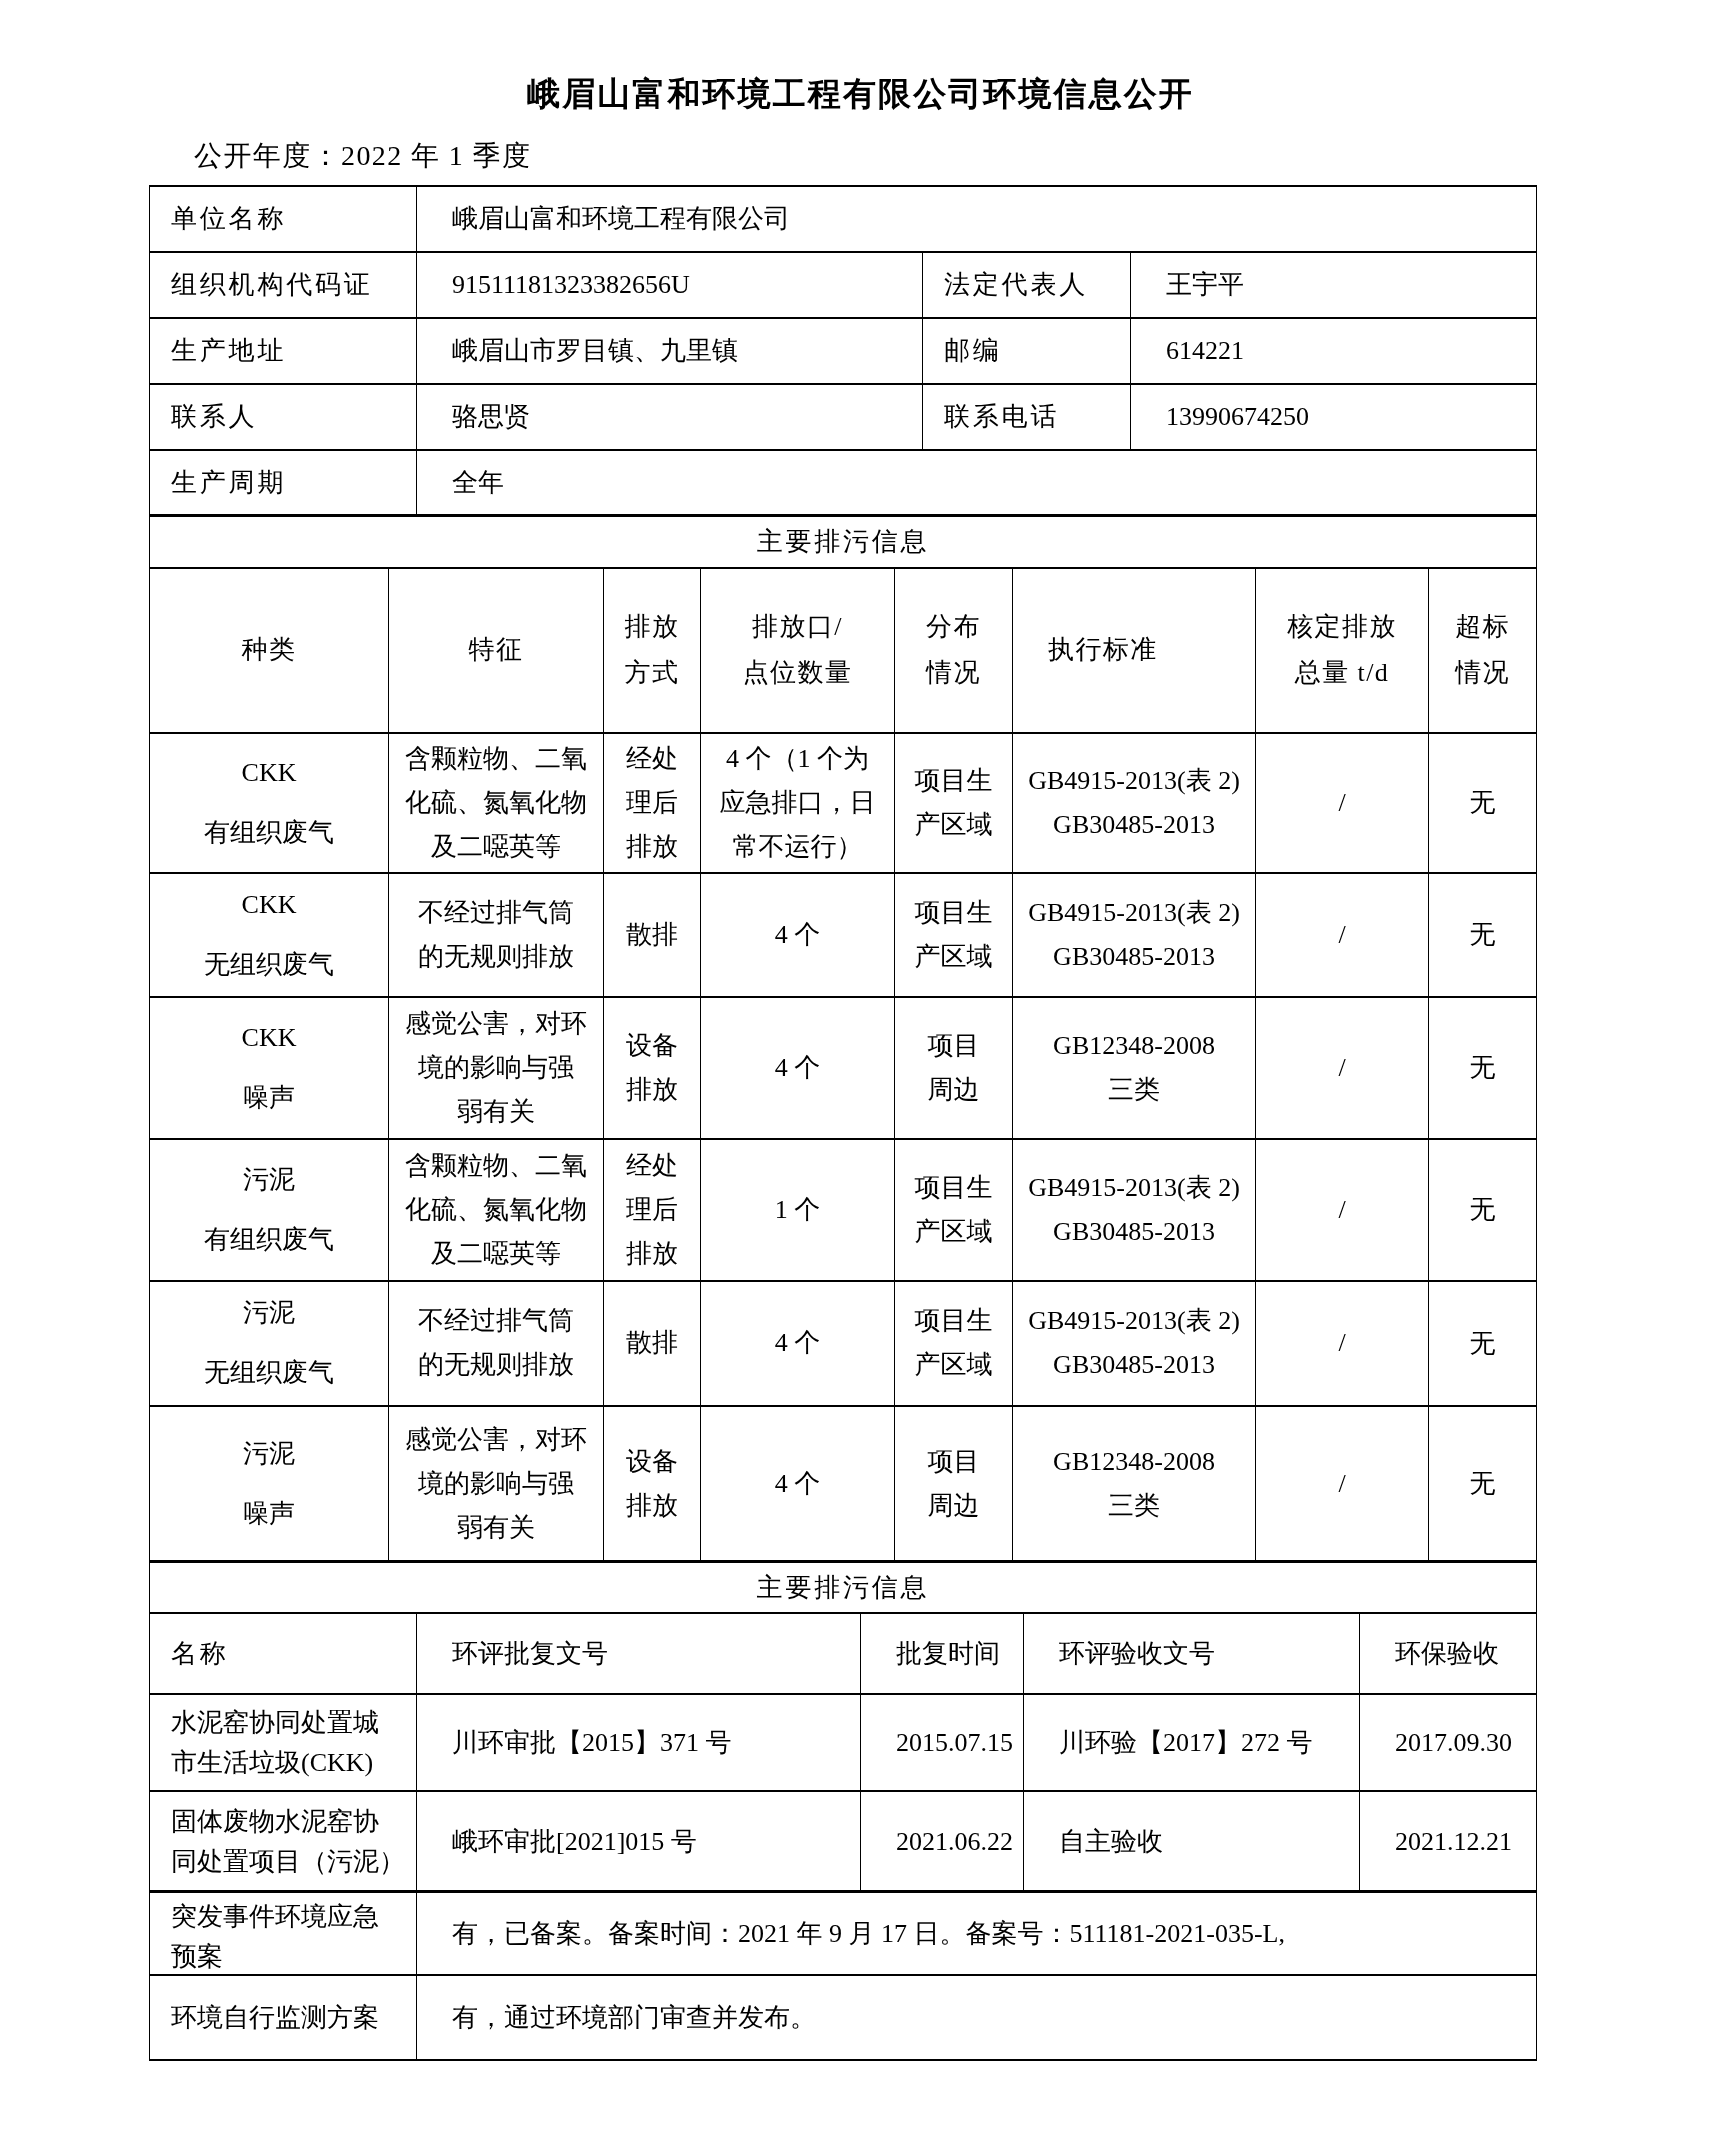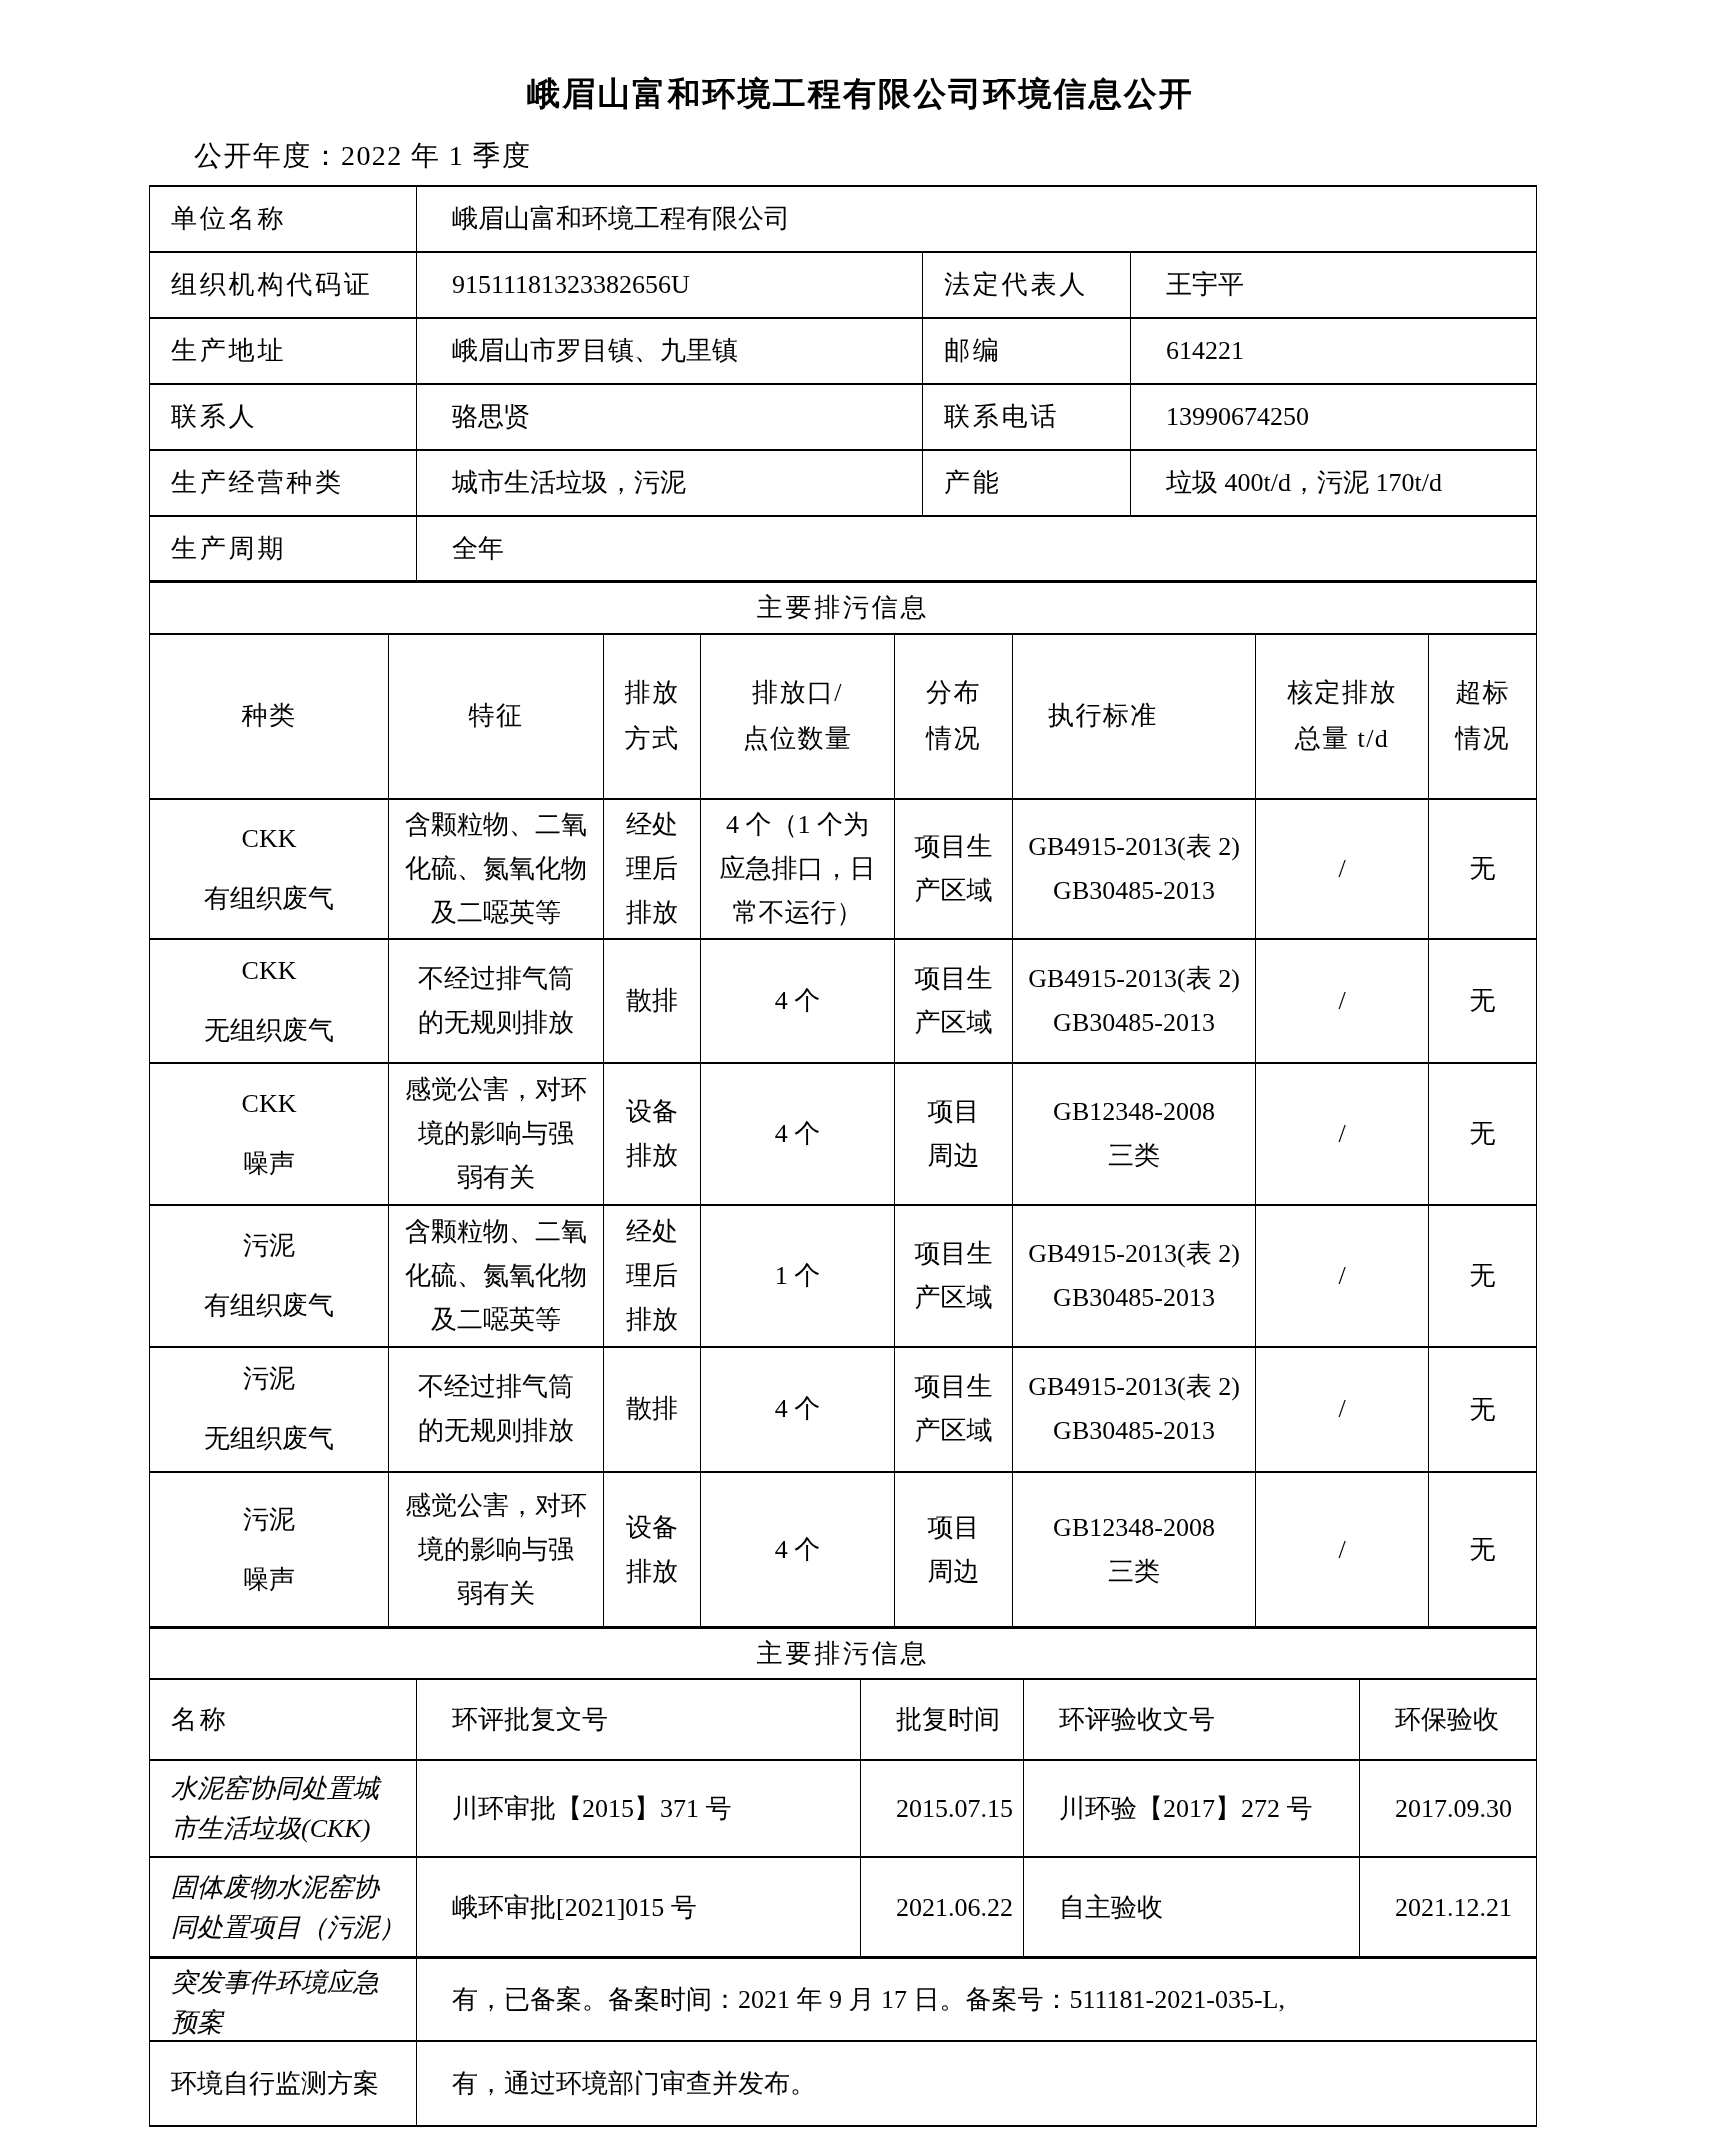--- a/index.html
+++ b/index.html
@@ -36,21 +36,21 @@
     font-size: 26px;
     vertical-align: middle;
     overflow: hidden;
     word-break: break-all;
   }
   .lbl { padding-left: 21px; letter-spacing: 2.8px; }
   .val { padding-left: 35px; }
   .c   { text-align: center; }
   .pl  { white-space: pre-line; }
   .lh64 { line-height: 44px; }
-  .lh58 { line-height: 40px; font-style: italic; }
+  .lh58 { line-height: 40px; }
   .kind { line-height: 60px; }
   .sect { text-align: center; font-size: 28px; letter-spacing: 2.8px; }
   .hdr  { line-height: 46px; letter-spacing: 1.4px; }
   .clipbox { height: 74px; overflow: hidden; padding-top: 2px; }
   .toplab { vertical-align: top; }
 </style>
 </head>
 <body>
 
 <div class="doc">
@@ -80,26 +80,20 @@
       <td class="lbl">生产地址</td>
       <td class="val">峨眉山市罗目镇、九里镇</td>
       <td class="lbl">邮编</td>
       <td class="val">614221</td>
     </tr>
     <tr style="height:66px">
       <td class="lbl">联系人</td>
       <td class="val">骆思贤</td>
       <td class="lbl">联系电话</td>
       <td class="val">13990674250</td>
-    </tr>
-    <tr style="height:66px">
-      <td class="lbl">生产经营种类</td>
-      <td class="val">城市生活垃圾，污泥</td>
-      <td class="lbl">产能</td>
-      <td class="val">垃圾 400t/d，污泥 170t/d</td>
     </tr>
     <tr style="height:66px">
       <td class="lbl">生产周期</td>
       <td class="val" colspan="3">全年</td>
     </tr>
   </tbody>
     </table>
 
   <table class="t">
     <colgroup>

